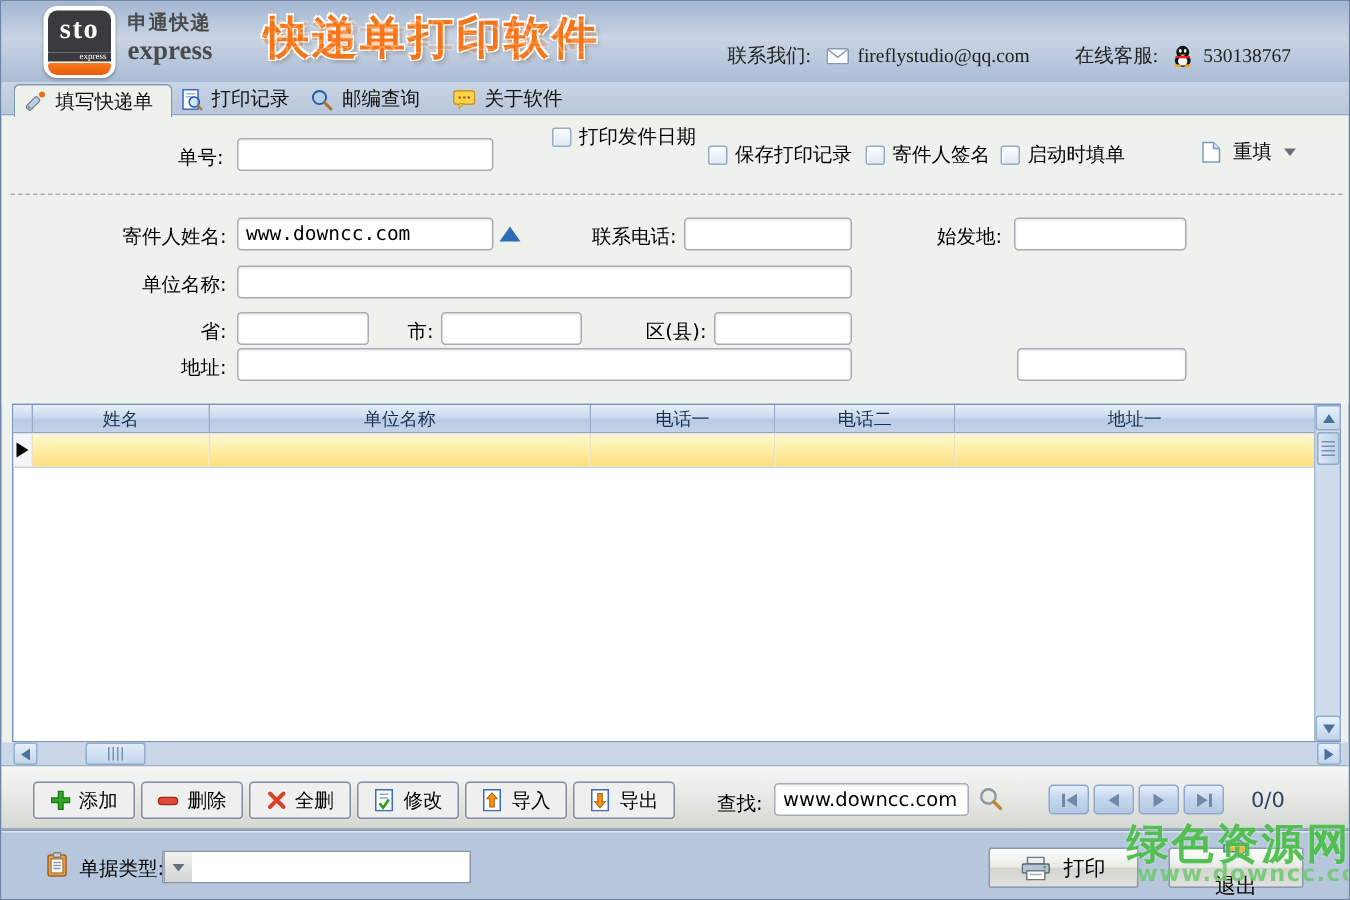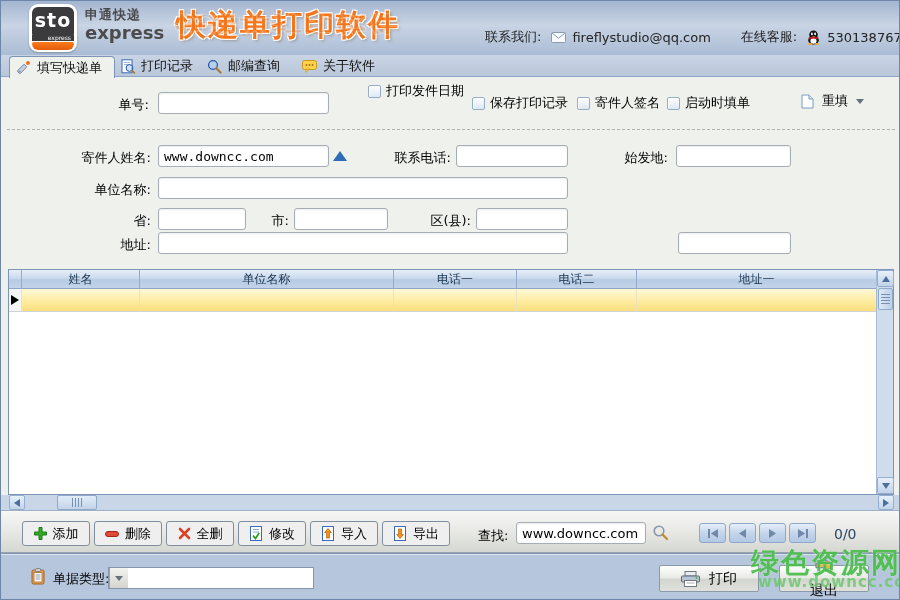--- a/index.html
+++ b/index.html
@@ -1,21 +1,21 @@
 <!DOCTYPE html>
 <html><head>
 <meta charset="utf-8">
 <style>
   * { margin:0; padding:0; box-sizing:border-box; }
   html,body { width:900px; height:600px; font-family:"DejaVu Sans","Liberation Sans",sans-serif; }
   .window { position:relative; width:900px; height:600px; overflow:hidden; border:1px solid #6e86a8; background:#eef0ec; }
 
   
   .header { position:absolute; left:0; top:0; width:900px; height:54px;
-            background:linear-gradient(180deg,#a3b6d0 0%,#c9d4e4 45%,#b6c5da 80%,#a9bcd6 100%); }
+            background:linear-gradient(180deg,#a3b6d0 0%,#c9d4e4 45%,#b6c5da 80%,#a9bcd6 100%);font-family:Liberation Serif, serif; }
   .logo-box { position:absolute; left:28px; top:3px; width:48px; height:48px; background:#fff; border-radius:9px; padding:3px; box-shadow:0 1px 2px rgba(0,0,0,.25); }
   .logo-top { height:28px; background:#3b3b3d; border-radius:6px 6px 1px 1px; color:#fff; font-weight:bold; font-size:19px; text-align:center; line-height:26px; letter-spacing:1px; }
   .logo-mid { height:6px; background:#3b3b3d; color:#fff; font-size:6px; text-align:right; padding-right:3px; line-height:6px; }
   .logo-swoosh { height:8px; margin-top:1px; background:linear-gradient(180deg,#f87c1e,#e85a08); border-radius:2px 2px 7px 7px; }
   .brand { position:absolute; left:84px; top:7px; color:#4b4b4d; font-weight:bold; line-height:1.15; }
   .brand .cn { font-size:13px; letter-spacing:1px; }
   .brand .en { font-size:18px; }
   .title-wrap { position:absolute; left:175px; top:4px; width:260px; height:50px; }
   .app-title { font-size:30px; font-weight:bold; color:#f5761a; letter-spacing:2px; white-space:nowrap;
                text-shadow:-1px -1px 0 #fff,1px -1px 0 #fff,-1px 1px 0 #fff,1px 1px 0 #fff,2px 2px 3px rgba(90,60,20,.35); }

